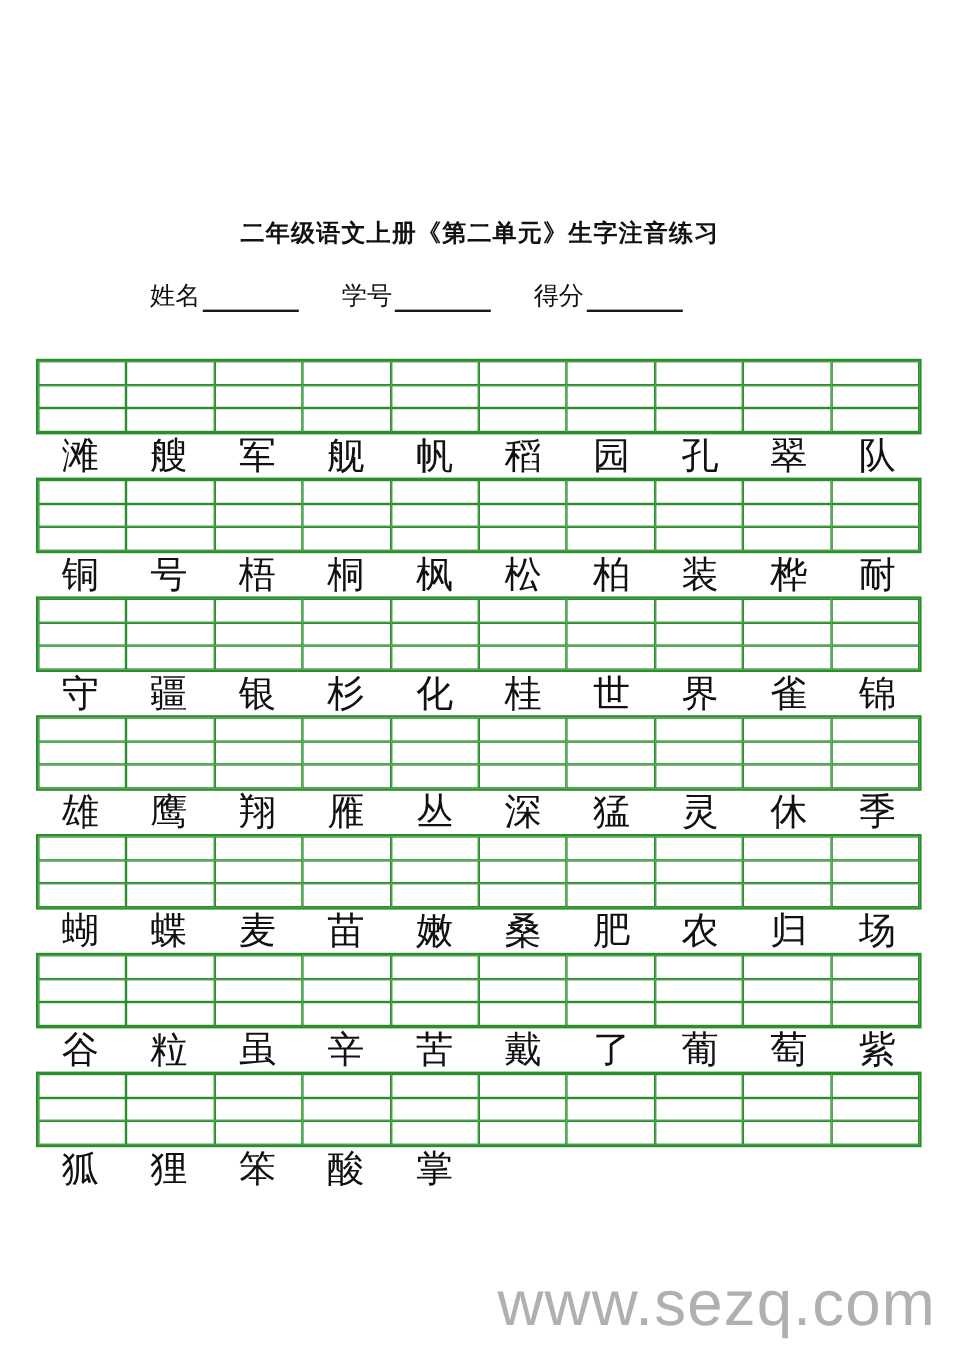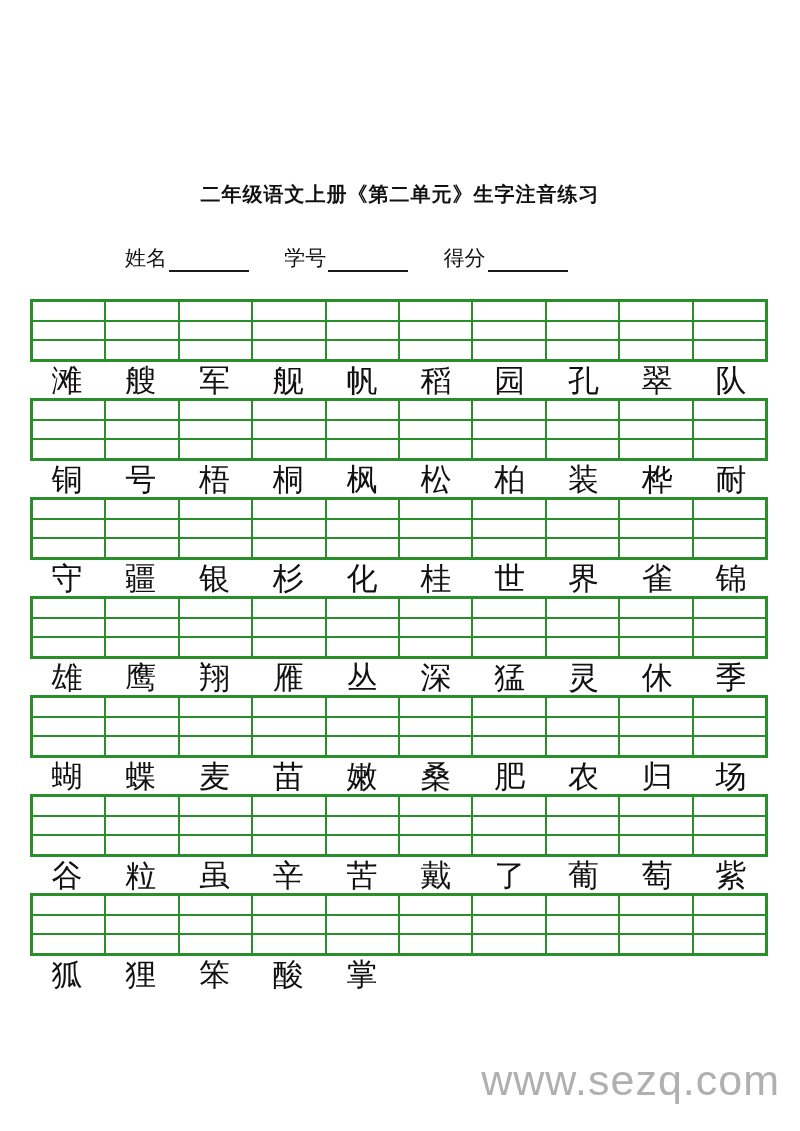--- a/index.html
+++ b/index.html
@@ -23,24 +23,24 @@
     margin: 0;
     text-align: center;
     font-family: "Liberation Sans", sans-serif;
     font-weight: bold;
     font-size: 20px;
     letter-spacing: 1px;
     color: #111111;
   }
   .info-line {
     position: absolute;
-    top: 244px;
+    top: 232px;
     left: 125px;
     font-size: 21px;
-    font-family: Liberation Serif, serif;
+    font-family: Liberation Sans, sans-serif;
     white-space: nowrap;
   }
   .info-group {
     display: inline-block;
     margin-right: 30px;
   }
   .blank-line {
     display: inline-block;
     width: 80px;
     height: 22px;
@@ -82,21 +82,21 @@
     font-size: 31px;
     line-height: 36px;
     font-family: "DejaVu Serif", serif;
     color: #111111;
   }
   .watermark {
     position: absolute;
     top: 1056px;
     right: 20px;
     font-family: "Liberation Sans", sans-serif;
-    font-size: 43px;
+    font-size: 53px;
     color: #b0b0b0;
     letter-spacing: 1px;
   }
 </style>
 </head>
 <body>
 
 <div class="page">
 
   <h1 class="title">二年级语文上册《第二单元》生字注音练习</h1>

